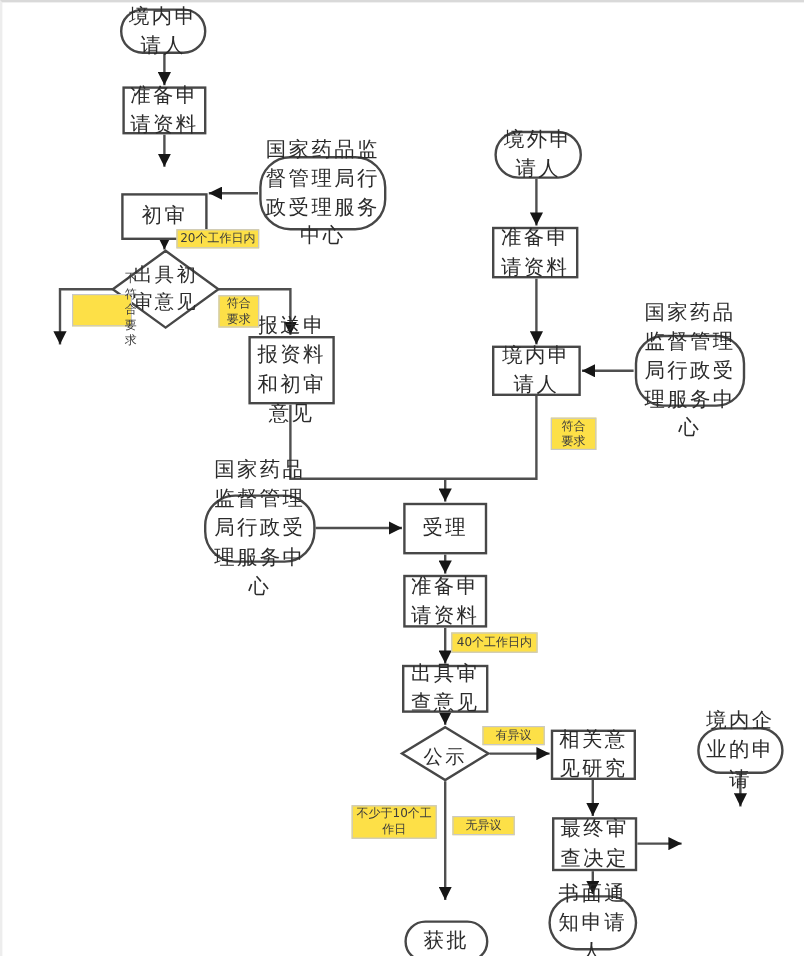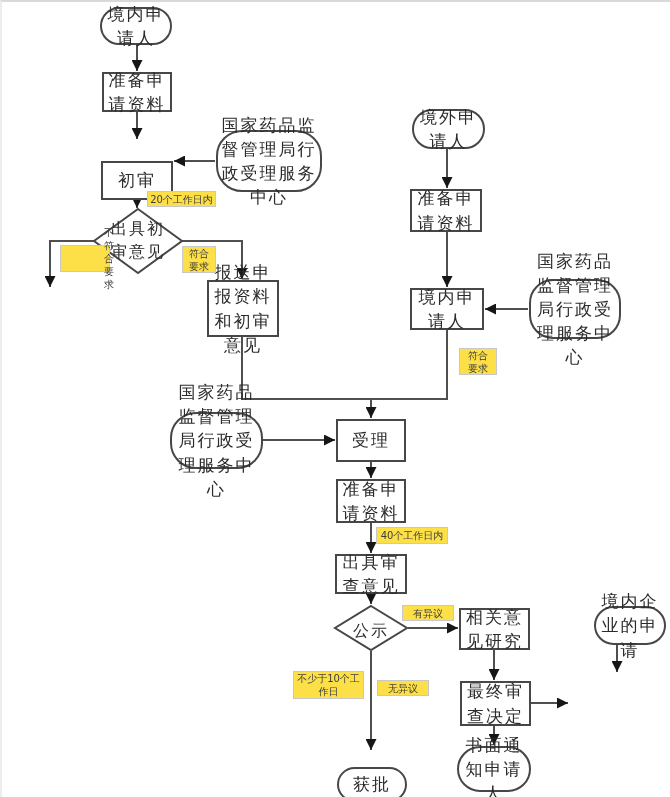--- a/index.html
+++ b/index.html
@@ -24,21 +24,21 @@
     border:2px solid var(--border); background:#fff;
     display:flex; align-items:center; justify-content:center;
     text-align:center; font-size:17px; line-height:1.42;
     letter-spacing:2px; color:var(--text);
   }
   .node .txt{word-break:break-all; display:inline-block;}
   .stadium{border-radius:50px;}
   .r26{border-radius:26px;}
   .r24{border-radius:24px;}
   .r23{border-radius:23px;}
-  .r20{border-radius:20px;margin-left:13px;}
+  .r20{border-radius:20px;}
   .dtext{
     position:absolute; display:flex; align-items:center; justify-content:center;
     text-align:center; font-size:16px; line-height:1.42; letter-spacing:2px;
     color:var(--text); background:transparent;
   }
   .dtext .txt{word-break:break-all; display:inline-block;}
   .elabel{
     position:absolute; box-sizing:border-box;
     border:1px solid var(--labelBorder); background:#fde047;
     display:flex; align-items:center; justify-content:center;

